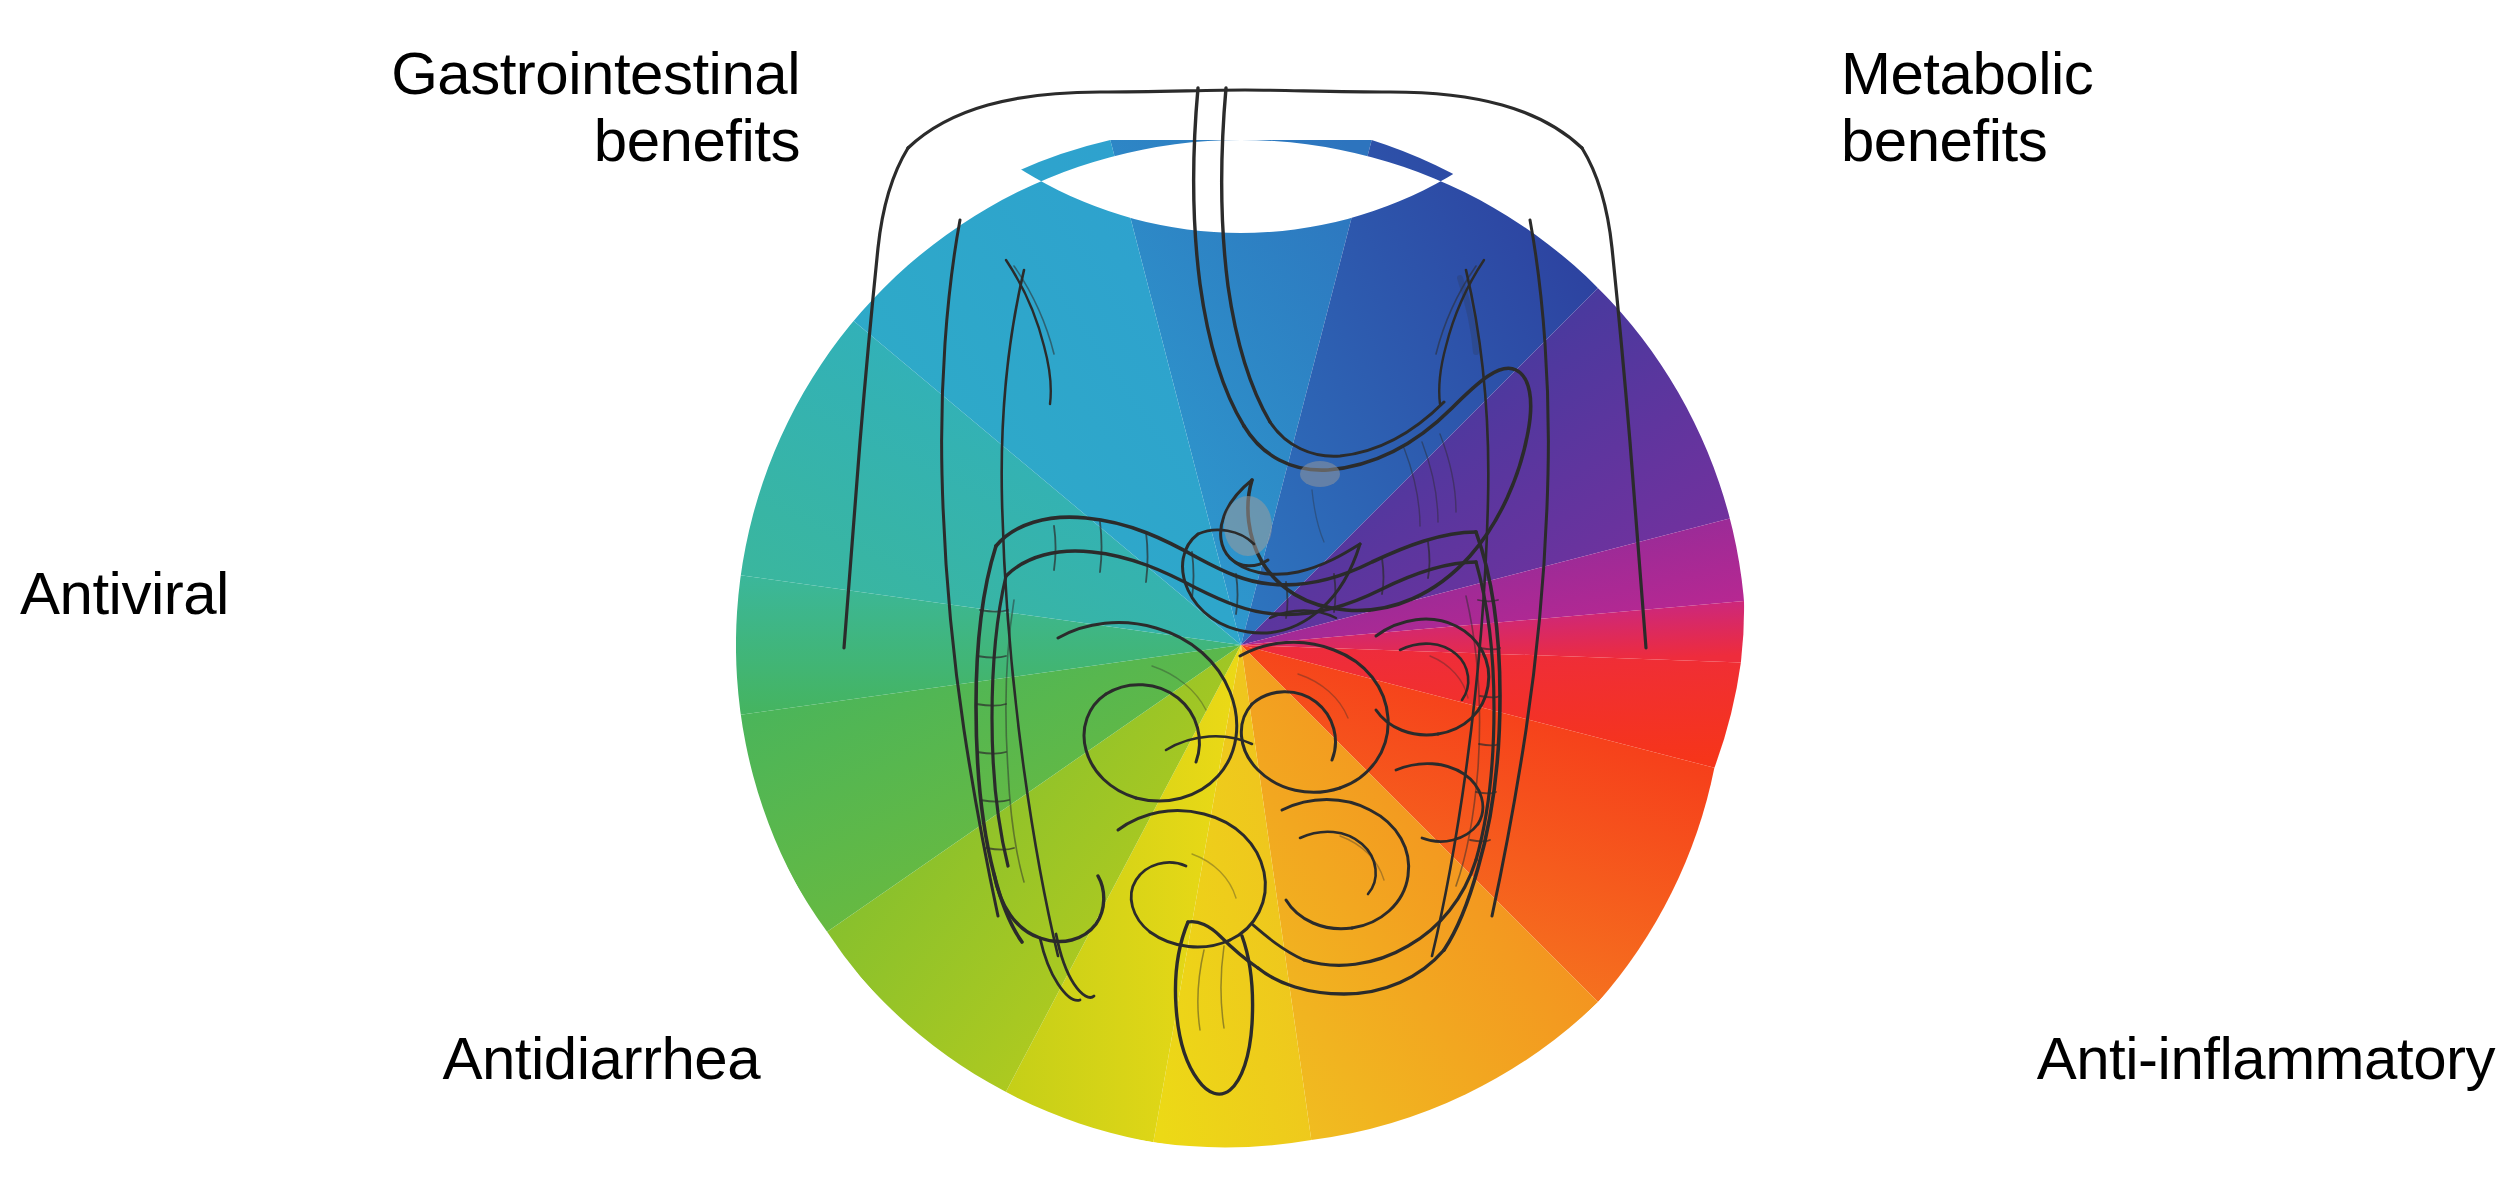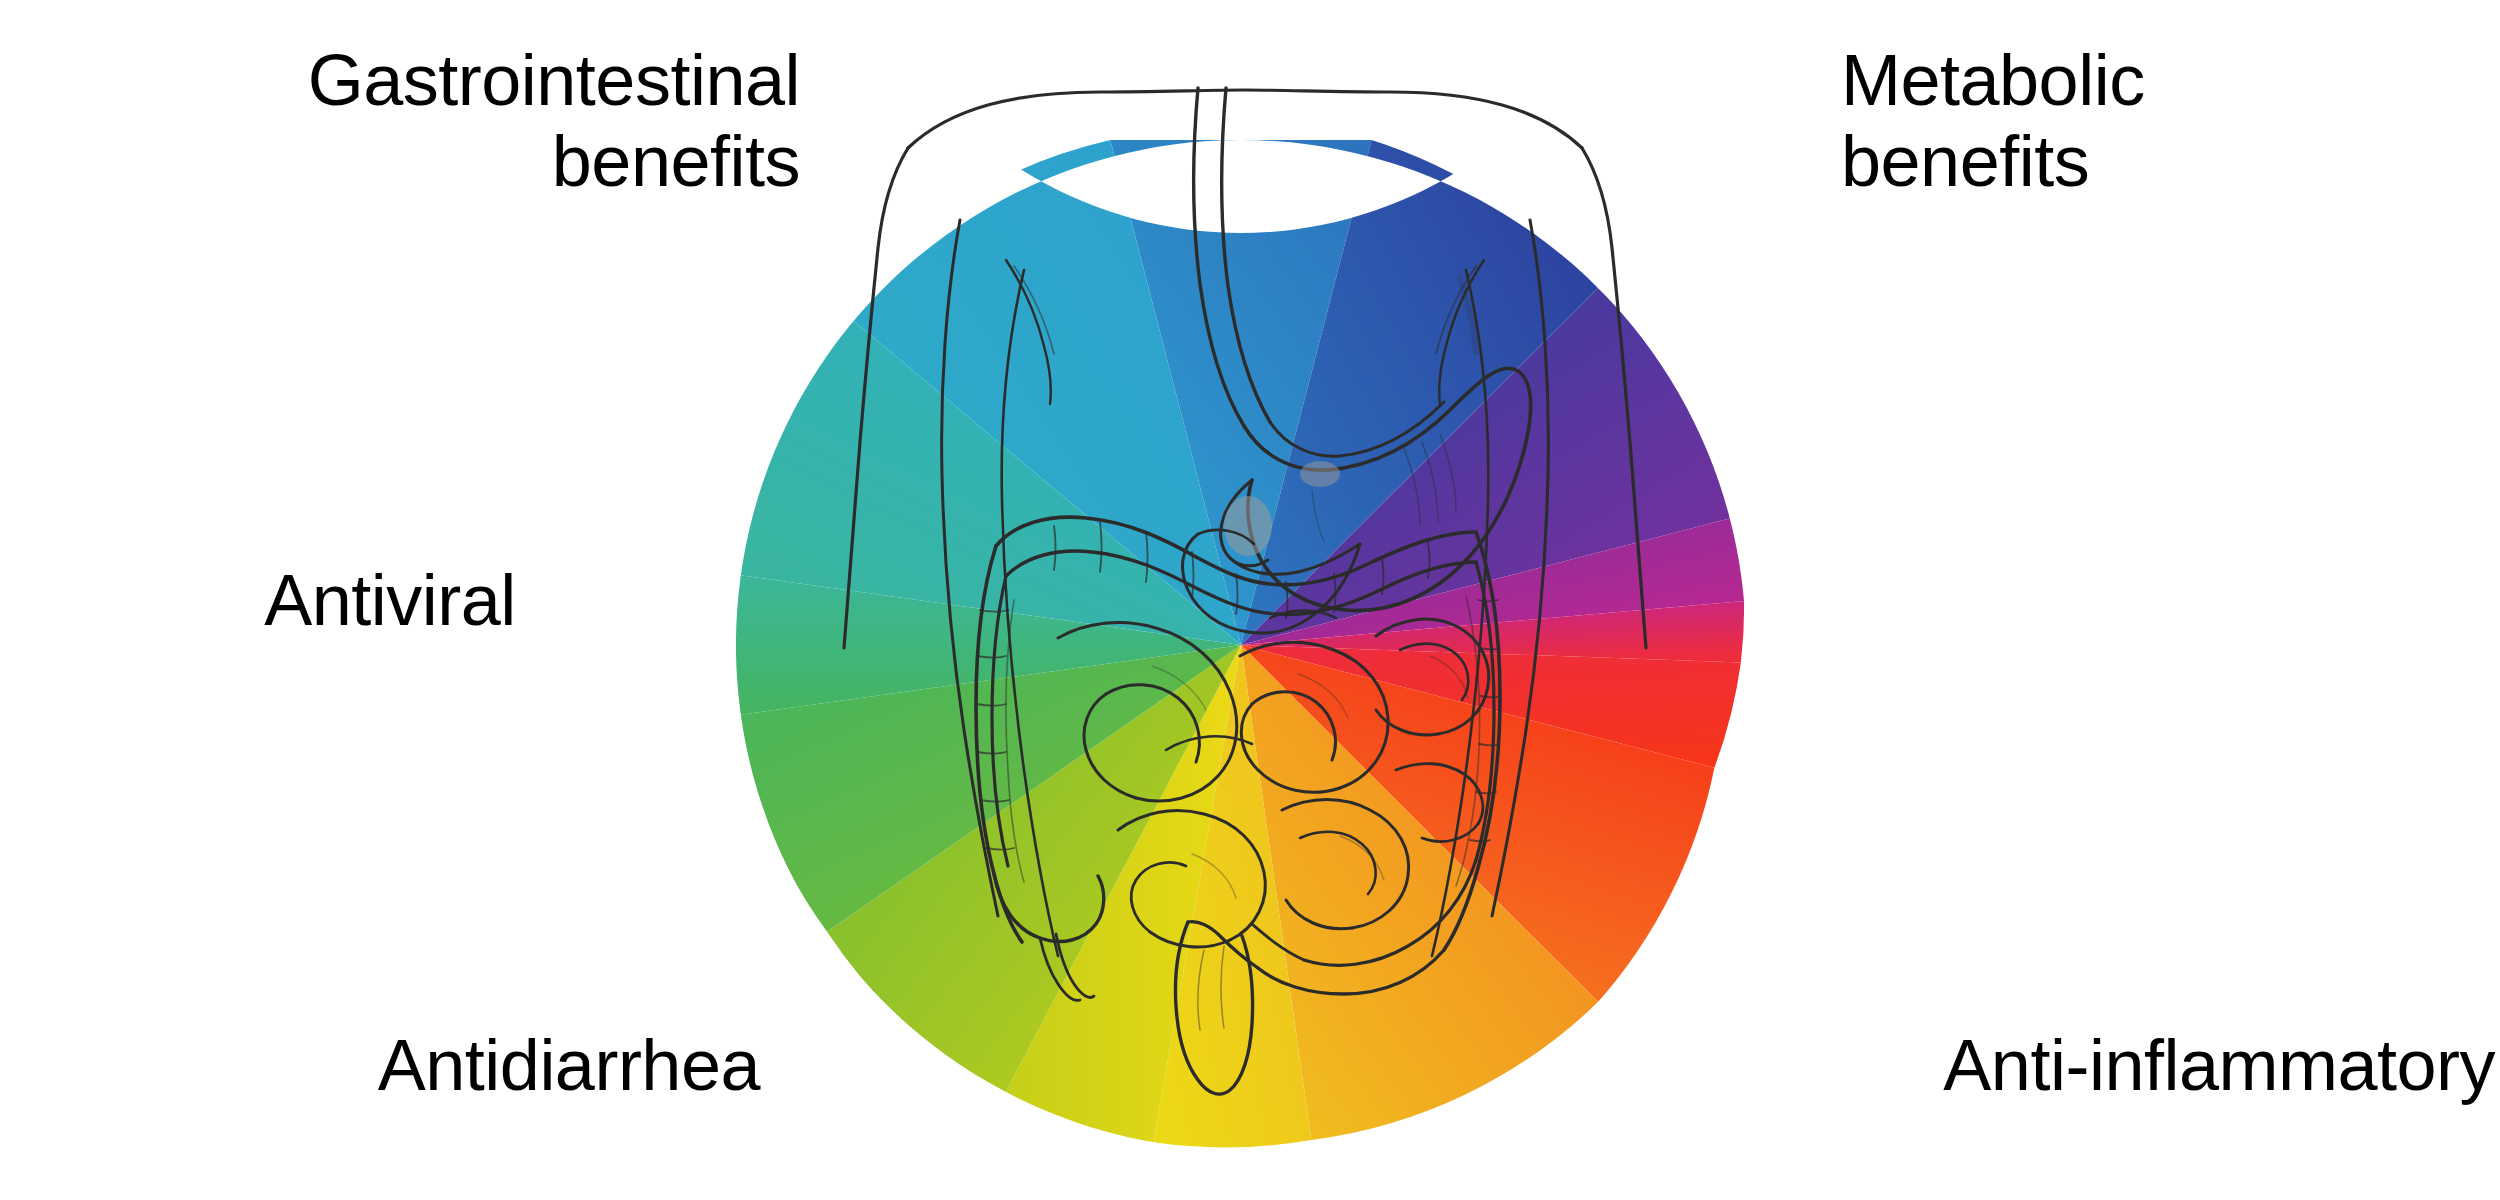--- a/index.html
+++ b/index.html
@@ -41,21 +41,21 @@
     width: 890px;
     height: 1080px;
   }
   .torso-wrap svg { display: block; width: 100%; height: 100%; }
 
   
   .label {
     position: absolute;
     font-family: "Liberation Sans", sans-serif;
     font-weight: 400;
-    font-size: 72px;
+    font-size: 60px;
     line-height: 1.12;
     color: #000000;
     white-space: pre-line;
     letter-spacing: -0.5px;
   }
   .label-gi {
     left: 20px;
     top: 40px;
     width: 780px;
     text-align: right;
@@ -63,21 +63,21 @@
   .label-metabolic {
     left: 1841px;
     top: 40px;
     width: 740px;
     text-align: left;
   }
   .label-antiviral {
     left: 20px;
     top: 560px;
     width: 740px;
-    text-align: center;
+    text-align: left;
   }
   .label-antimicrobial {
     left: 1790px;
     top: 560px;
     width: 700px;
     text-align: left;
   }
   .label-antidiarrhea {
     left: 20px;
     top: 1025px;

